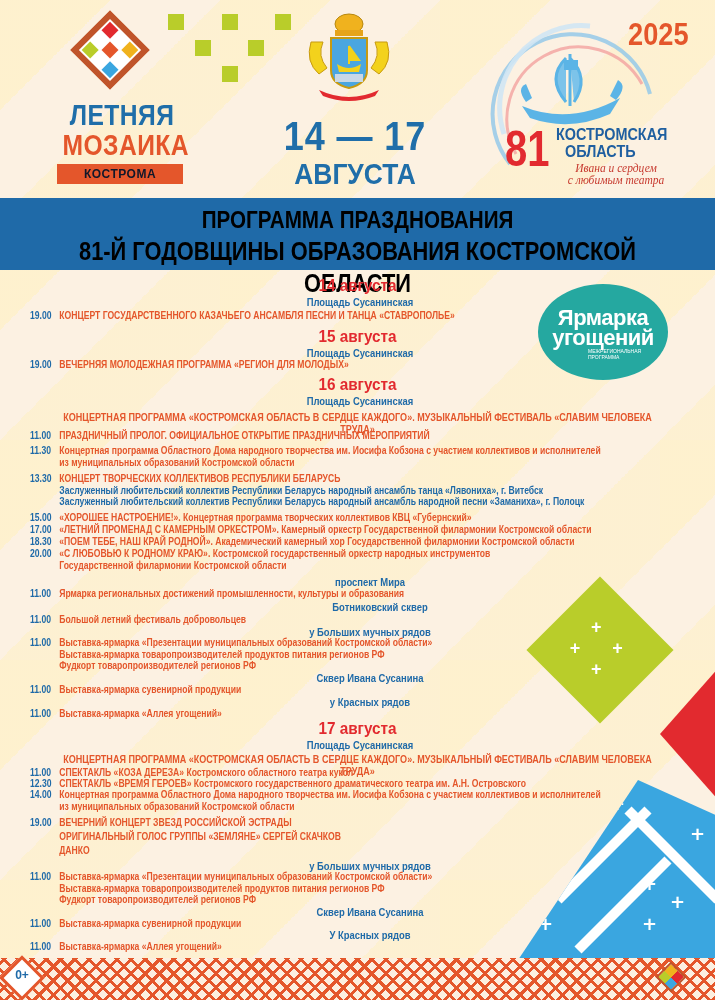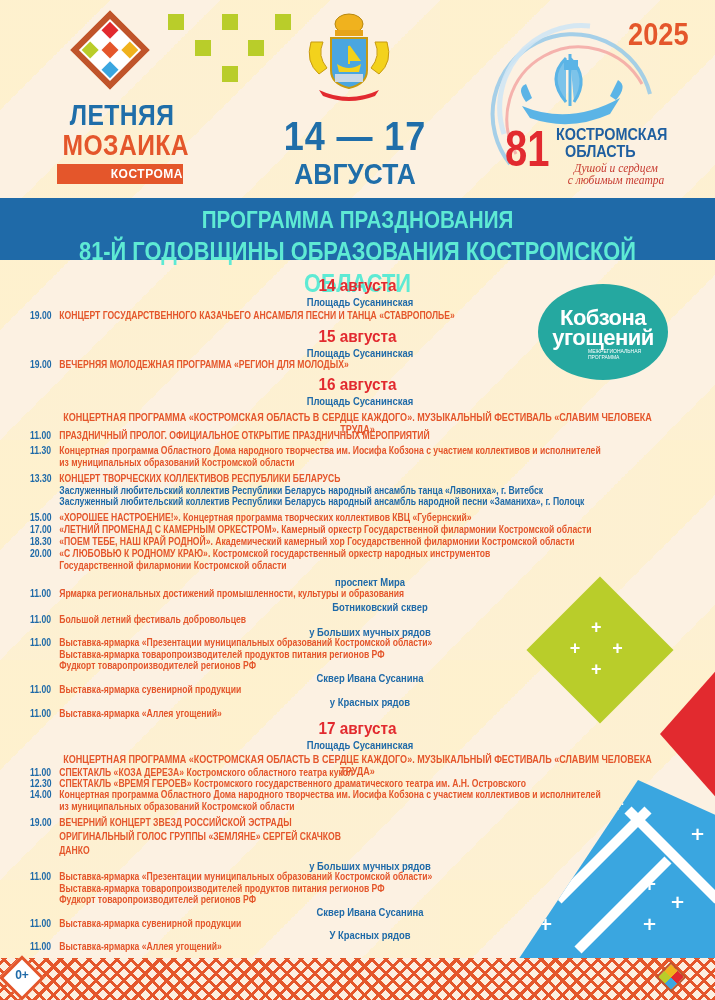--- a/index.html
+++ b/index.html
@@ -32,21 +32,21 @@
   .logo-diamond .inner span { display: block; }
   .logo-title {
     left: 52px; top: 100px; width: 140px; text-align: center;
     font-weight: 700; font-size: 29px; line-height: 30px; letter-spacing: 0.5px;
     transform: scaleX(0.85); transform-origin: center;
   }
   .logo-title .l1 { color: #1f6ea9; display: block; }
   .logo-title .l2 { color: #e4562b; display: block; }
   .logo-city {
     left: 57px; top: 164px; width: 126px; height: 20px;
-    background: #e4562b; color: #ffffff; text-align: right;
+    background: #e4562b; color: #0f172a; text-align: center;
     font-size: 12px; font-weight: 700; line-height: 20px; letter-spacing: 0.5px;
   }
   .pixel { width: 16px; height: 16px; background: #b9cd2a; }
   .coat {
     left: 305px; top: 12px; width: 88px; height: 92px;
   }
   .dates {
     left: 270px; top: 114px; width: 170px; text-align: center;
     color: #1f6ea9; font-weight: 700;
   }
@@ -67,22 +67,22 @@
     left: 556px; top: 126px; color: #1f5fa0; font-weight: 700; font-size: 16px; line-height: 17px;
     transform: scaleX(0.9); transform-origin: left;
   }
   .anniv-slogan {
     left: 566px; top: 162px; color: #c73a2f; font-family: "Liberation Serif", serif; font-style: italic;
     font-size: 11.5px; line-height: 12px; text-align: center; width: 100px;
   }
 
   
   .banner {
-    left: 0; top: 198px; width: 715px; height: 62px; background: #1f6aa8;
-    color: #5eead4; text-align: center; font-weight: 700;
+    left: 0; top: 198px; width: 715px; height: 72px; background: #1f6aa8;
+    color: #000000; text-align: center; font-weight: 700;
     border-top: 2px solid #1f6aa8;
   }
   .banner .b1 { display: block; font-size: 24px; line-height: 30px; margin-top: 5px; transform: scaleX(0.86); }
   .banner .b2 { display: block; font-size: 26px; line-height: 32px; transform: scaleX(0.84); }
   .day-title {
     position: absolute; left: 0; width: 715px; text-align: center;
     color: #e22a2f; font-weight: 700; font-size: 17px; line-height: 18px;
     transform: scaleX(0.9);
   }
   .venue {
@@ -207,31 +207,31 @@
     <path d="M56 88 Q46 74 56 70 L62 84 Z" fill="#5bb4e6"></path>
     <path d="M146 86 Q158 72 148 66 L140 82 Z" fill="#5bb4e6"></path>
   </svg>
 </div>
 <div class="layer anniv-num">81</div>
 <div class="layer anniv-name">
   <span style="display:block">КОСТРОМСКАЯ</span>
   <span style="display:block;padding-left:10px">ОБЛАСТЬ</span>
 </div>
 <div class="layer anniv-slogan">
-  <span style="display:block">Душой и сердцем</span>
+  <span style="display:block">Ивана и сердцем</span>
   <span style="display:block">с любимым театра</span>
 </div>
 
 <div class="layer banner">
   <span class="b1">ПРОГРАММА ПРАЗДНОВАНИЯ</span>
   <span class="b2">81-Й ГОДОВЩИНЫ ОБРАЗОВАНИЯ КОСТРОМСКОЙ ОБЛАСТИ</span>
 </div>
 
 <div class="layer gastroli">
-  <span class="g1">Кобзона</span>
+  <span class="g1">Ярмарка</span>
   <span class="g2">угощений</span>
   <span class="g3">МЕЖРЕГИОНАЛЬНАЯ ПРОГРАММА</span>
 </div>
 <div class="layer green-diamond">
   <span class="cross" style="left:28px;top:28px">+</span>
   <span class="cross" style="left:58px;top:28px">+</span>
   <span class="cross" style="left:28px;top:58px">+</span>
   <span class="cross" style="left:58px;top:58px">+</span>
 </div>
 <div class="layer red-tri"></div>

